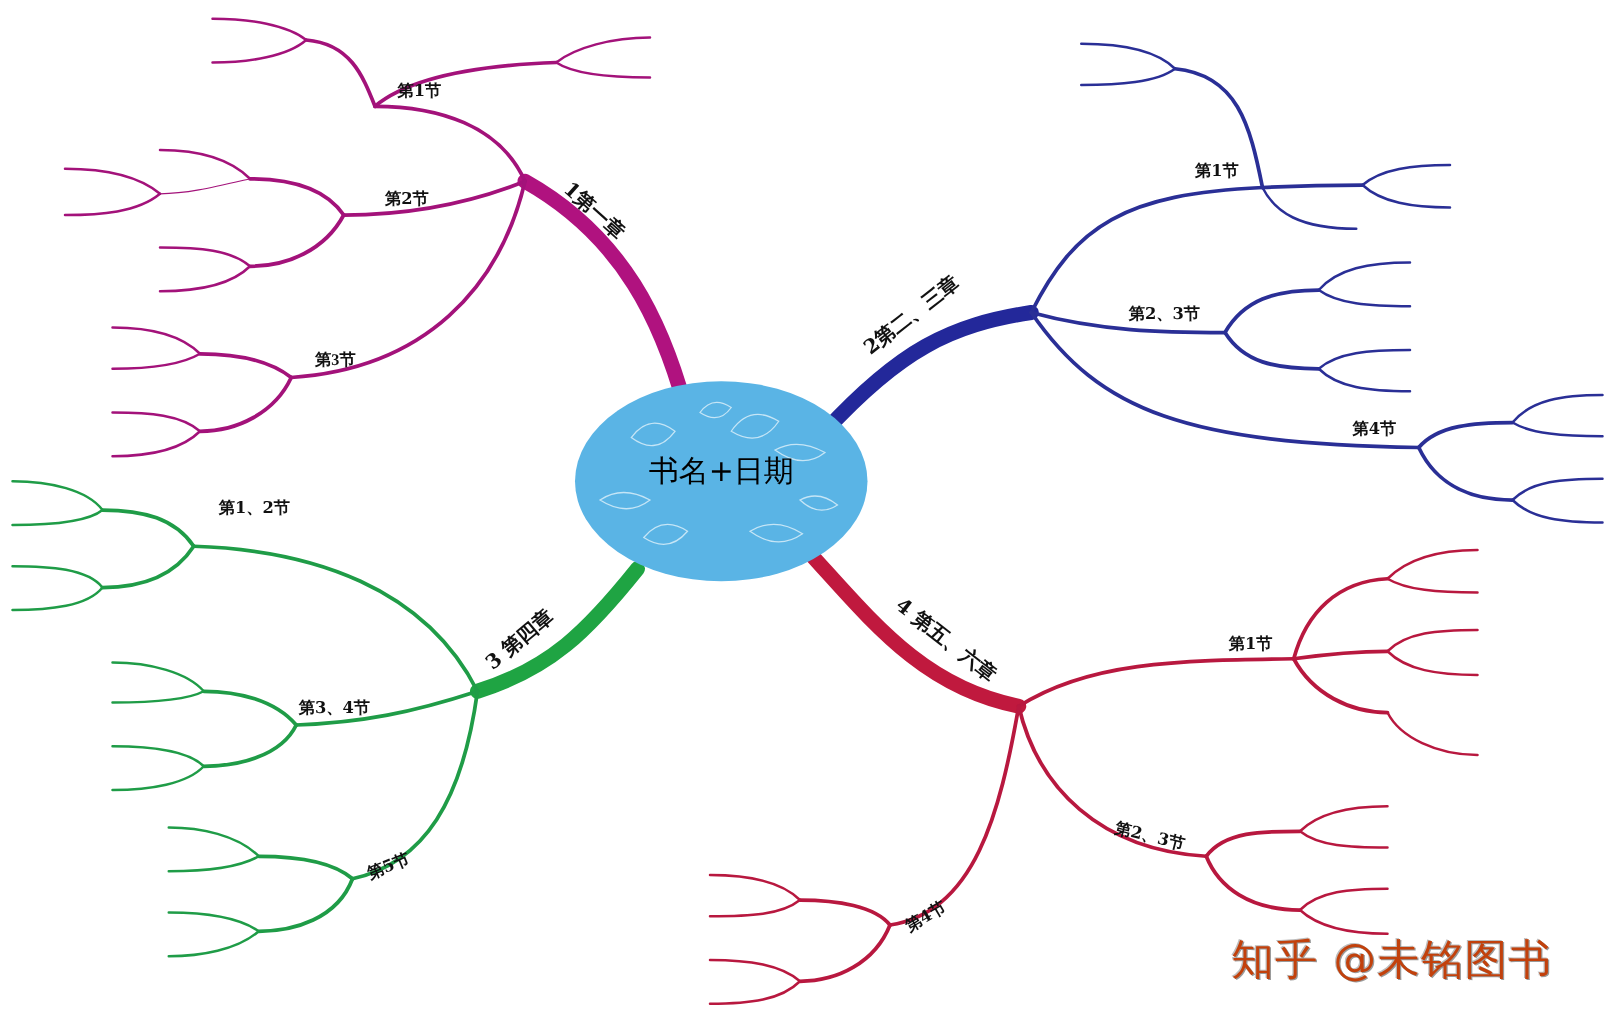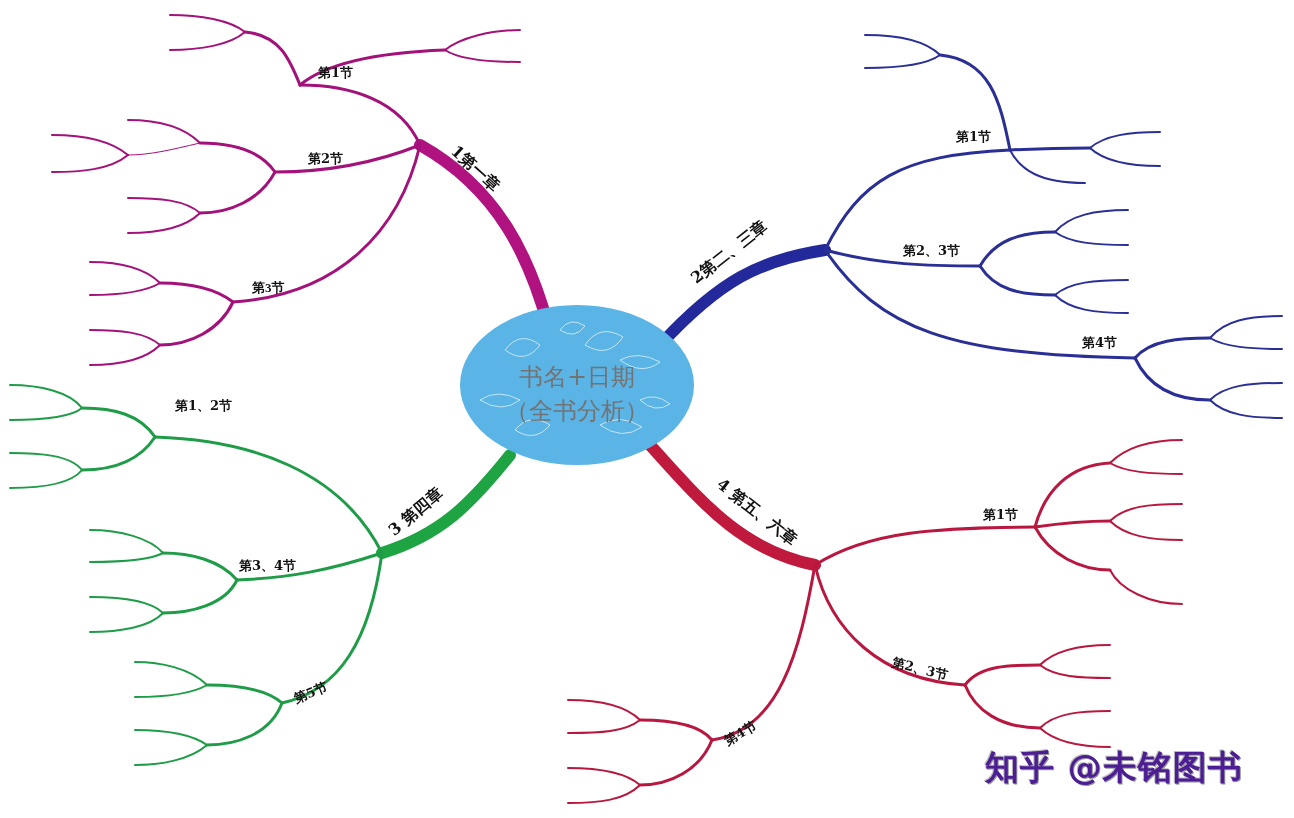--- a/index.html
+++ b/index.html
@@ -4,23 +4,23 @@
   <style>
     html, body { margin: 0; padding: 0; background: #ffffff; }
     body { width: 1294px; height: 818px; position: relative; overflow: hidden;
       font-family: "DejaVu Serif", "Liberation Serif", serif; }
     svg { position: absolute; left: 0; top: 0; }
     .lbl { position: absolute; font-family: "DejaVu Serif", "Liberation Serif", serif;
       font-weight: bold; color: #111; white-space: nowrap; transform-origin: left bottom; }
     .sec { font-size: 13px; }
     .chap { font-size: 16px; }
     .center-text { position: absolute; left: 462px; top: 360px; width: 230px; text-align: center;
-      font-family: "DejaVu Sans", "Liberation Sans", sans-serif; font-size: 24px; color: #737373; line-height: 34px; }
+      font-family: "DejaVu Sans", "Liberation Sans", sans-serif; font-size: 24px; color: #000000; line-height: 34px; }
     .watermark { position: absolute; left: 985px; top: 745px; font-family: "DejaVu Sans", "Liberation Sans", sans-serif;
-      font-size: 34px; color: #4c1d95; text-shadow: 1px 1px 0 #9a9a9a, -1px -1px 0 #bdbdbd; letter-spacing: 1px; font-weight: bold; }
+      font-size: 34px; color: #c2410c; text-shadow: 1px 1px 0 #9a9a9a, -1px -1px 0 #bdbdbd; letter-spacing: 1px; }
   </style>
 </head>
 <body>
 
 <svg width="1294" height="818" viewBox="0 0 1294 818">
 
   <g fill="none" stroke="#a3127a" stroke-linecap="round">
     <path d="M548,325 C530,260 500,190 420,145" stroke="#b0127f" stroke-width="12"></path>
     <path d="M420,145 C400,100 350,85 300,85" stroke-width="3"></path>
     <path d="M300,85 C330,60 390,52 445,50" stroke-width="3"></path>
@@ -135,21 +135,20 @@
       <path d="M515,430 q15,-18 35,-5 q-15,18 -35,5 z"></path>
       <path d="M600,425 q20,-12 42,2 q-20,14 -42,-2 z"></path>
       <path d="M560,330 q10,-14 25,-4 q-10,14 -25,4 z"></path>
       <path d="M640,400 q15,-8 30,4 q-15,10 -30,-4 z"></path>
     </g>
   </g>
 </svg>
 
 <div class="center-text">
   <div>书名+日期</div>
-  <div>（全书分析）</div>
 </div>
 
 <div class="lbl chap" style="left:446px; top:136px; transform: rotate(42deg);">1第一章</div>
 <div class="lbl chap" style="left:700px; top:268px; transform: rotate(-38deg);">2第二、三章</div>
 <div class="lbl chap" style="left:398px; top:520px; transform: rotate(-40deg);">3 第四章</div>
 <div class="lbl chap" style="left:712px; top:470px; transform: rotate(38deg);">4 第五、六章</div>
 
 <div class="lbl sec" style="left:318px; top:64px;">第1节</div>
 <div class="lbl sec" style="left:308px; top:150px;">第2节</div>
 <div class="lbl sec" style="left:252px; top:279px;font-family:Liberation Serif, serif;">第3节</div>

